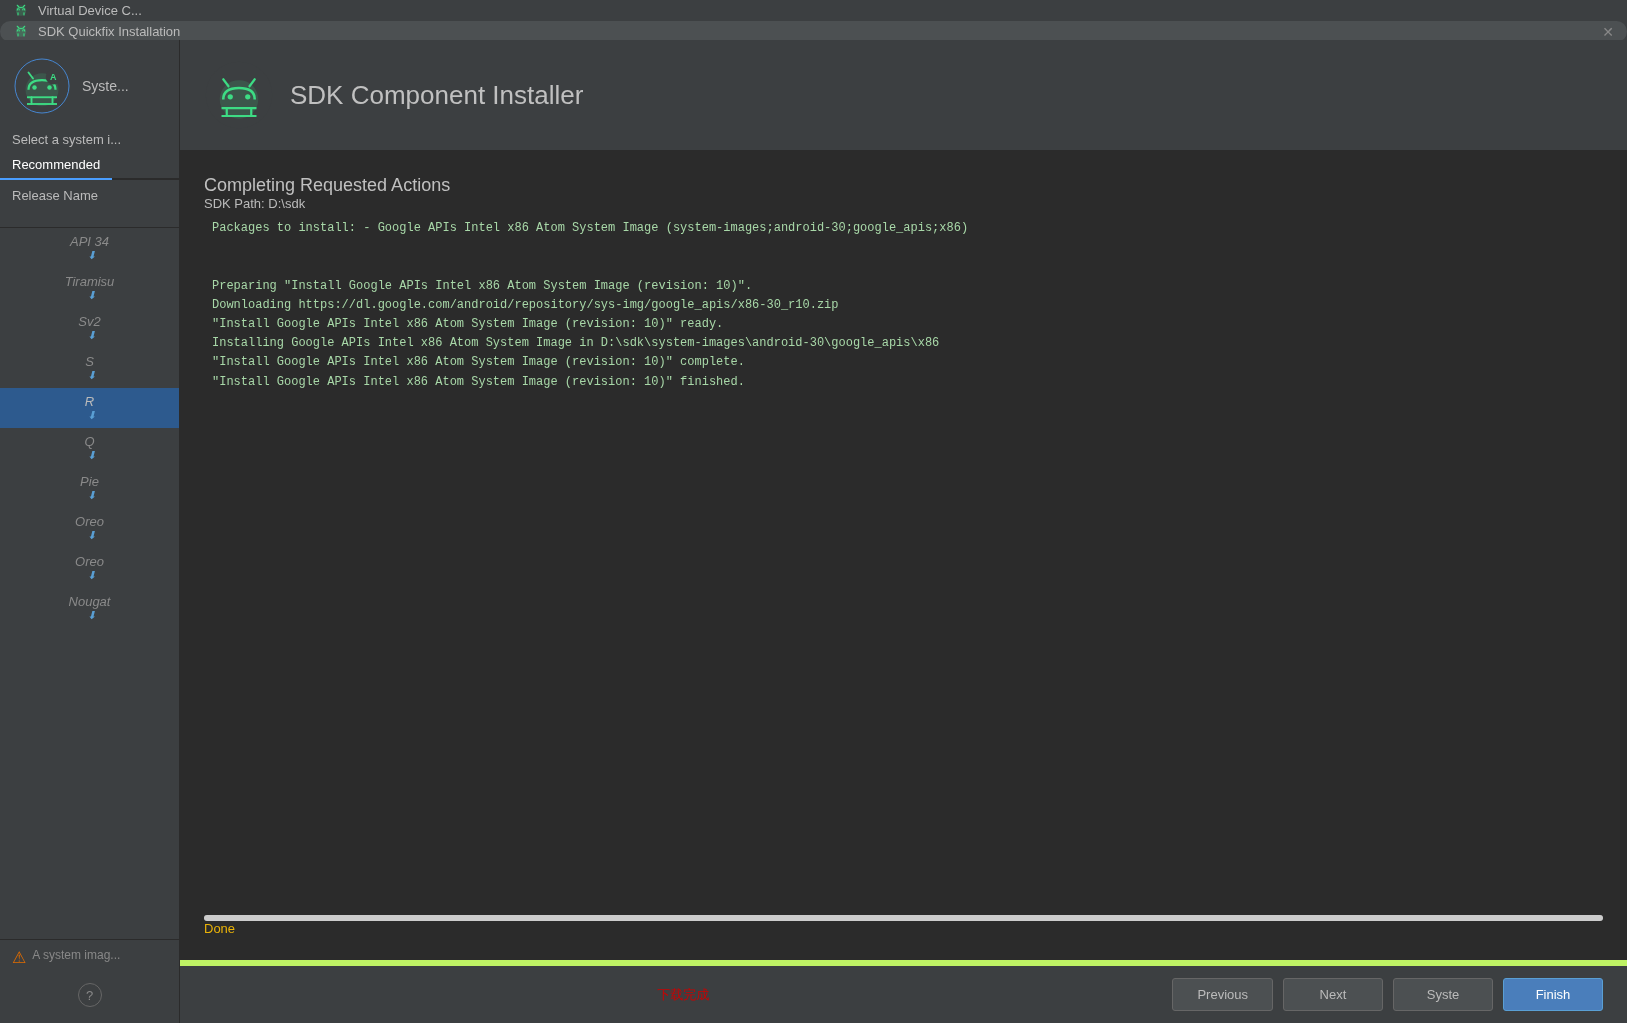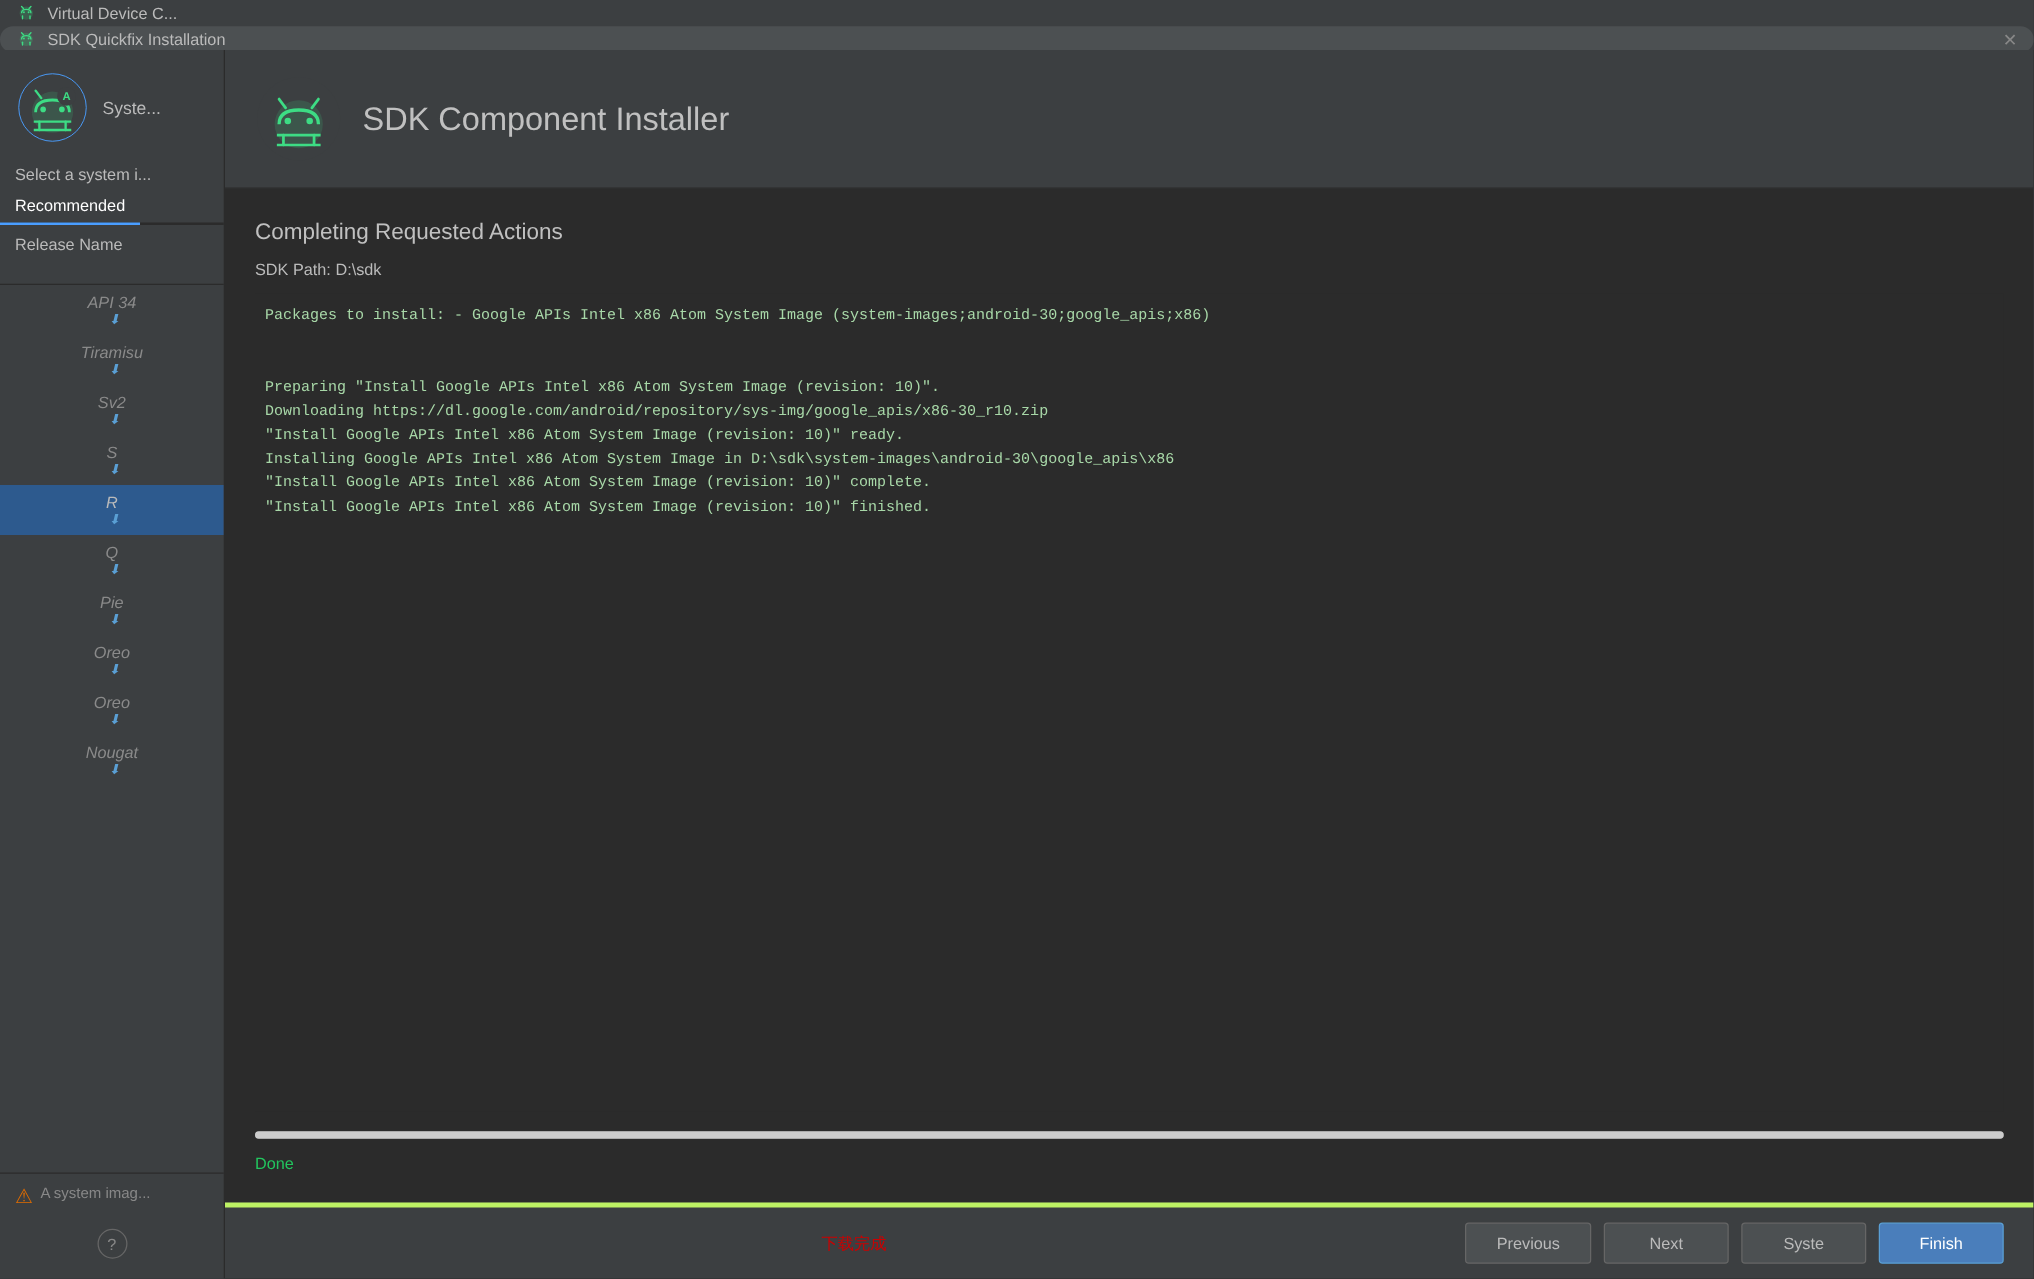--- a/index.html
+++ b/index.html
@@ -194,21 +194,20 @@
       font-size: 26px;
       color: #c0c0c0;
       font-weight: 300;
     }
 
     .sdk-content {
       flex: 1;
       padding: 24px;
       display: flex;
       flex-direction: column;
-      gap: 12px;
       overflow: hidden;
     }
 
     .section-title {
       font-size: 18px;
       color: #c0c0c0;
       font-weight: 400;
     }
 
     .sdk-path-line {
@@ -238,32 +237,32 @@
     }
     .progress-bar-fill {
       height: 100%;
       background: #ccc;
       border-radius: 3px;
       width: 100%;
     }
 
     .done-text {
       font-size: 13px;
-      color: #22c55e;
+      color: #eab308;
     }
 
     
     .bottom-bar {
       display: flex;
       align-items: center;
       justify-content: flex-end;
       padding: 12px 24px;
       gap: 10px;
       background: #3c3f41;
-      border-top: 4px solid #bef264;
+      border-top: 6px solid #bef264;
     }
 
     .download-complete-text {
       color: #cc0000;
       font-size: 13px;
       margin-right: auto;
       margin-left: auto;
     }
 
     .btn {

